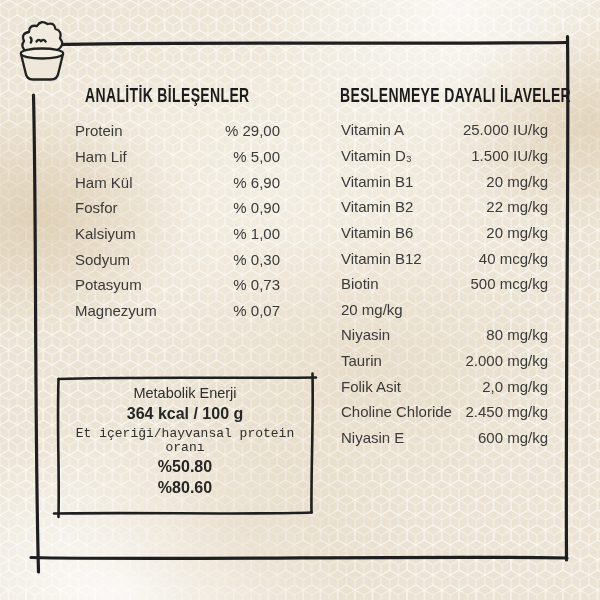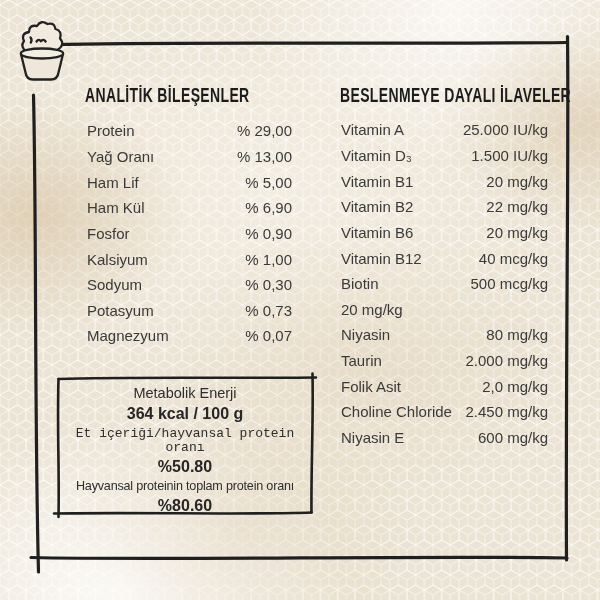--- a/index.html
+++ b/index.html
@@ -44,21 +44,21 @@
   }
   .heading-left{left:85px;top:83px;}
   .heading-right{left:340px;top:83px;}
   .rows{
     position:absolute;
     display:flex;
     flex-direction:column;
     color:var(--text);
     font-size:15px;
   }
-  .rows-left{left:75px;top:118px;width:205px;margin-left:12px;}
+  .rows-left{left:75px;top:118px;width:205px;}
   .rows-right{left:341px;top:117px;width:207px;}
   .row{
     height:25.65px;
     display:flex;
     justify-content:space-between;
     align-items:center;
     white-space:nowrap;
   }
   .row .val{text-align:right;}
   .metabox{
@@ -131,24 +131,20 @@
   <div class="heading heading-right">
     <span>BESLENMEYE DAYALI İLAVELER</span>
   </div>
 
   <div class="rows rows-left">
       <div class="row">
         <span class="lbl">Protein</span>
         <span class="val">% 29,00</span>
       </div>
       <div class="row">
-        <span class="lbl">Yağ Oranı</span>
-        <span class="val">% 13,00</span>
-      </div>
-      <div class="row">
         <span class="lbl">Ham Lif</span>
         <span class="val">% 5,00</span>
       </div>
       <div class="row">
         <span class="lbl">Ham Kül</span>
         <span class="val">% 6,90</span>
       </div>
       <div class="row">
         <span class="lbl">Fosfor</span>
         <span class="val">% 0,90</span>
@@ -223,17 +219,16 @@
         <span class="lbl">Niyasin E</span>
         <span class="val">600 mg/kg</span>
       </div>
     </div>
 
   <div class="metabox">
     <div class="mb-title">Metabolik Enerji</div>
     <div class="mb-big">364 kcal / 100 g</div>
     <div class="mb-small">Et içeriği/hayvansal protein oranı</div>
     <div class="mb-big">%50.80</div>
-    <div class="mb-small2">Hayvansal proteinin toplam protein oranı</div>
     <div class="mb-big">%80.60</div>
   </div>
 
 </div>
 
 </body></html>

